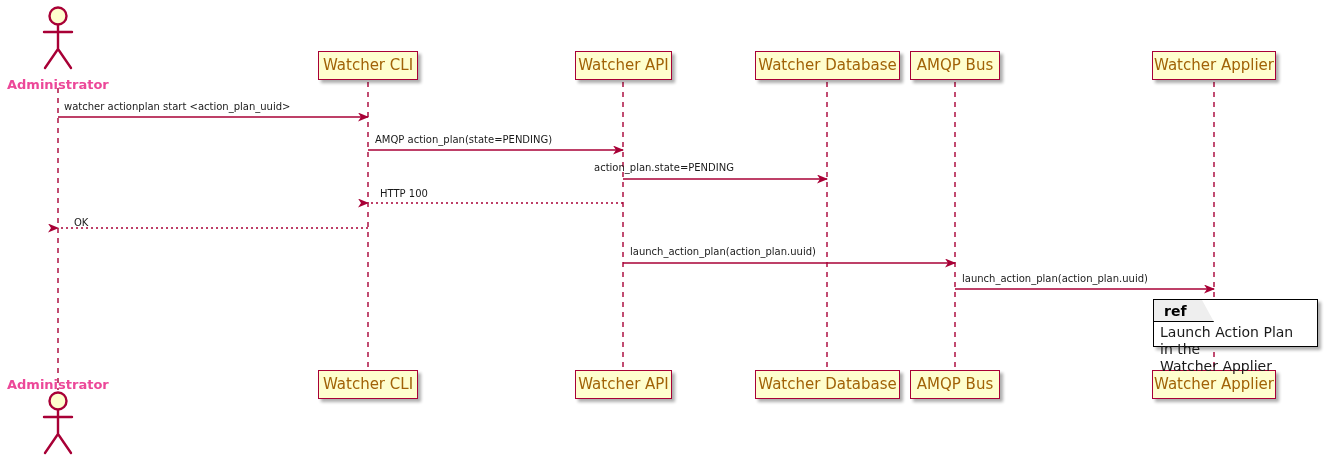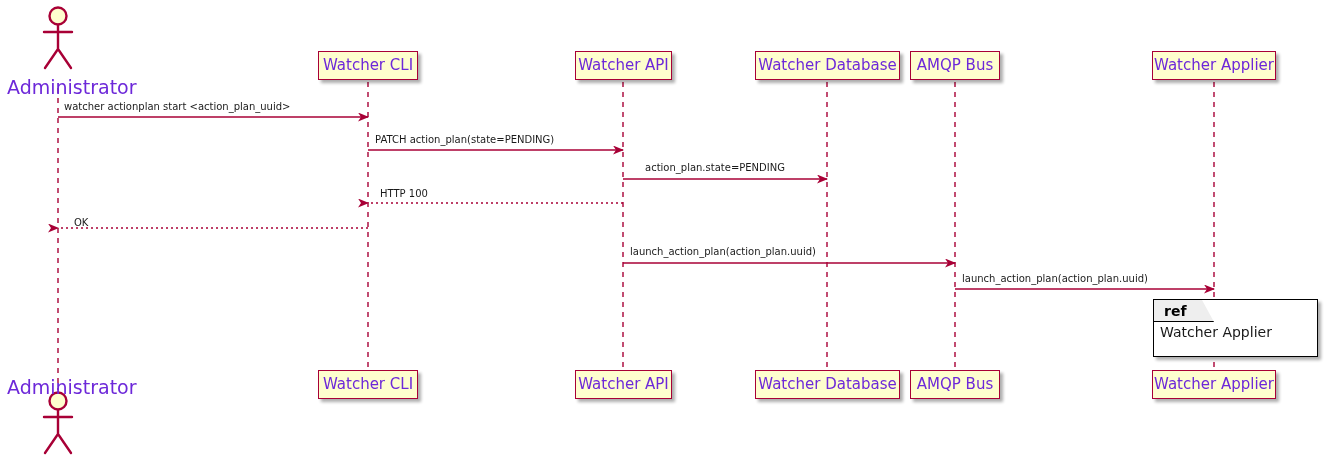--- a/index.html
+++ b/index.html
@@ -27,36 +27,37 @@
     width: 1330px;
     height: 456px;
   }
   
   .participant {
     position: absolute;
     box-sizing: border-box;
     background: #FEFECE;
     border: 1.5px solid #A80036;
     box-shadow: 3px 3px 3px rgba(0,0,0,0.32);
-    color: #6d28d9;
+    color: #a16207;
     font-size: 15px;
     line-height: 1;
     text-align: center;
     white-space: nowrap;
     display: flex;
     align-items: center;
     justify-content: center;
   }
   
   .actor-label {
     position: absolute;
-    font-size: 19px;
-    color: #6d28d9;
+    font-size: 13px;
+    color: #ec4899;
     white-space: nowrap;
     line-height: 1;
+    font-weight: bold;
   }
   
   .msg-label {
     position: absolute;
     font-size: 10px;
     color: #1a1a1a;
     white-space: nowrap;
     line-height: 1;
   }
   
@@ -148,29 +149,30 @@
       <div class="participant" style="left: 755px; top: 51px; width: 145px; height: 29px;">Watcher Database</div>
       <div class="participant" style="left: 755px; top: 370px; width: 145px; height: 29px;">Watcher Database</div>
       <div class="participant" style="left: 910px; top: 51px; width: 90px; height: 29px;">AMQP Bus</div>
       <div class="participant" style="left: 910px; top: 370px; width: 90px; height: 29px;">AMQP Bus</div>
       <div class="participant" style="left: 1152px; top: 51px; width: 124px; height: 29px;">Watcher Applier</div>
       <div class="participant" style="left: 1152px; top: 370px; width: 124px; height: 29px;">Watcher Applier</div>
     </div>
 
   <div id="message-labels">
       <div class="msg-label" style="left: 64px; top: 102px;">watcher actionplan start &lt;action_plan_uuid&gt;</div>
-      <div class="msg-label" style="left: 375px; top: 135px;">PATCH action_plan(state=PENDING)</div>
-      <div class="msg-label" style="left: 645px; top: 163px;">action_plan.state=PENDING</div>
+      <div class="msg-label" style="left: 375px; top: 135px;">AMQP action_plan(state=PENDING)</div>
+      <div class="msg-label" style="left: 594px; top: 163px;">action_plan.state=PENDING</div>
       <div class="msg-label" style="left: 380px; top: 189px;">HTTP 100</div>
       <div class="msg-label" style="left: 74px; top: 218px; text-align: center;">OK</div>
       <div class="msg-label" style="left: 630px; top: 247px;">launch_action_plan(action_plan.uuid)</div>
       <div class="msg-label" style="left: 962px; top: 274px;">launch_action_plan(action_plan.uuid)</div>
     </div>
 
-  <div class="ref-box" id="ref-box" style="left: 1153px; top: 299px; width: 165px; height: 58px;">
+  <div class="ref-box" id="ref-box" style="left: 1153px; top: 299px; width: 165px; height: 48px;">
     <div class="ref-tab" id="ref-tab" style="width: 60px; clip-path: polygon(0px 0px, 48px 0px, 60px 100%, 0px 100%);"></div>
     <div class="ref-tab-label">ref</div>
     <div class="ref-body">
+      <div>Launch Action Plan in the</div>
       <div>Watcher Applier</div>
     </div>
   </div>
 
 </div>
 
 </body></html>

